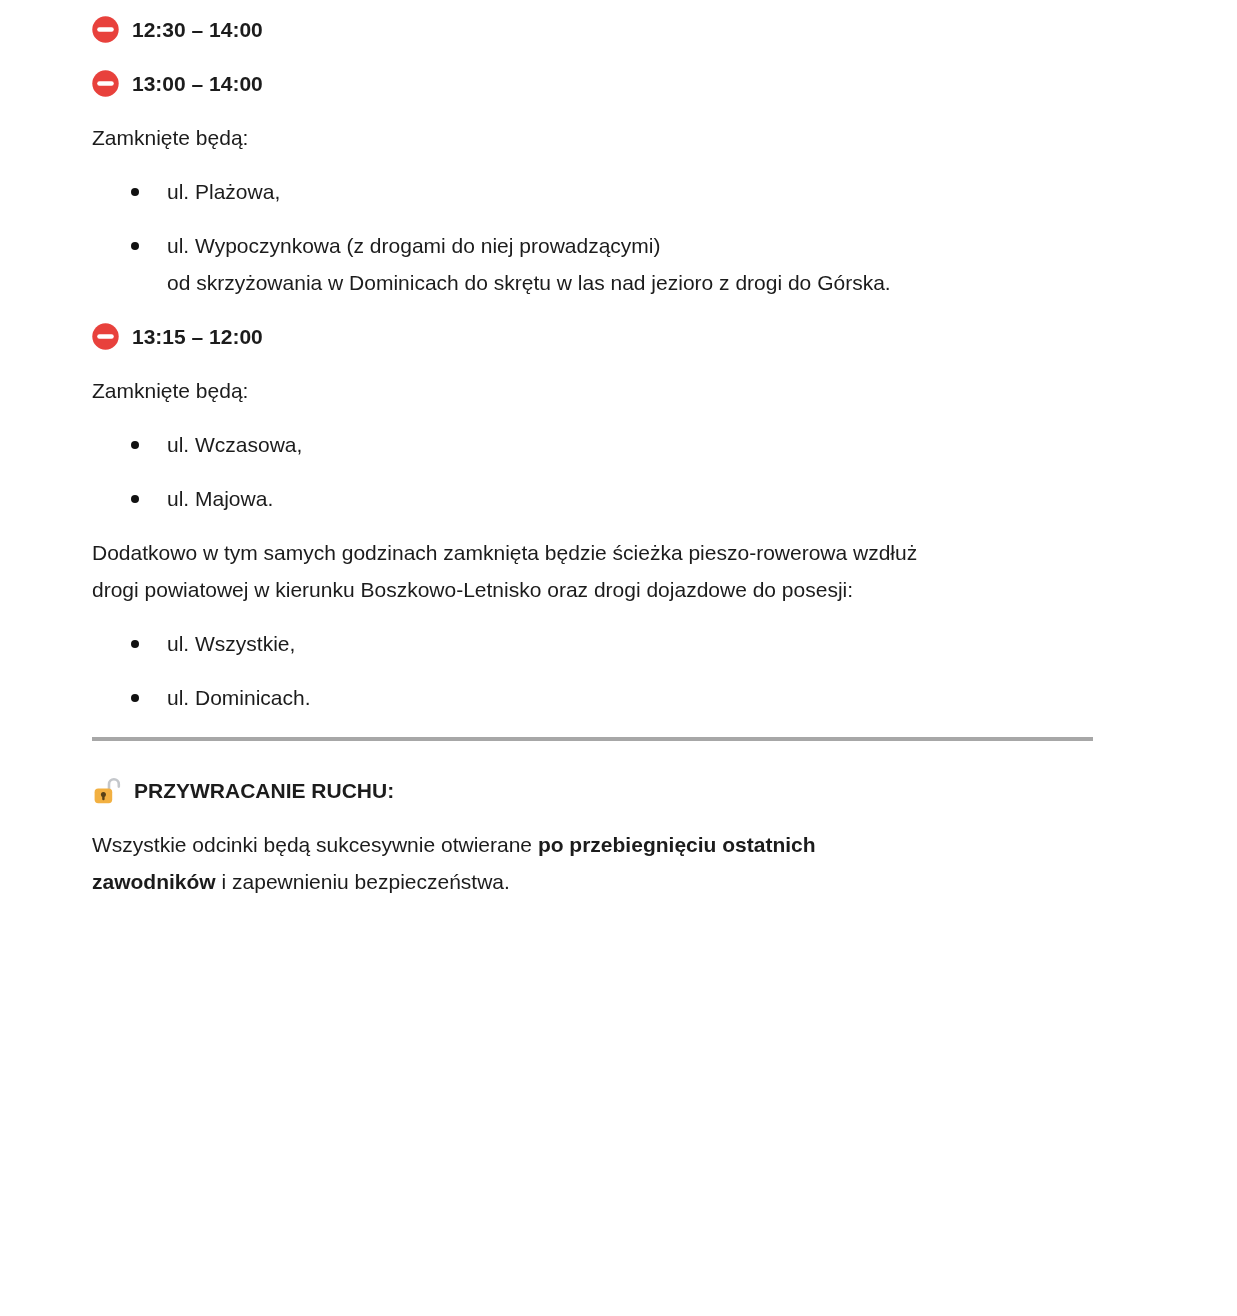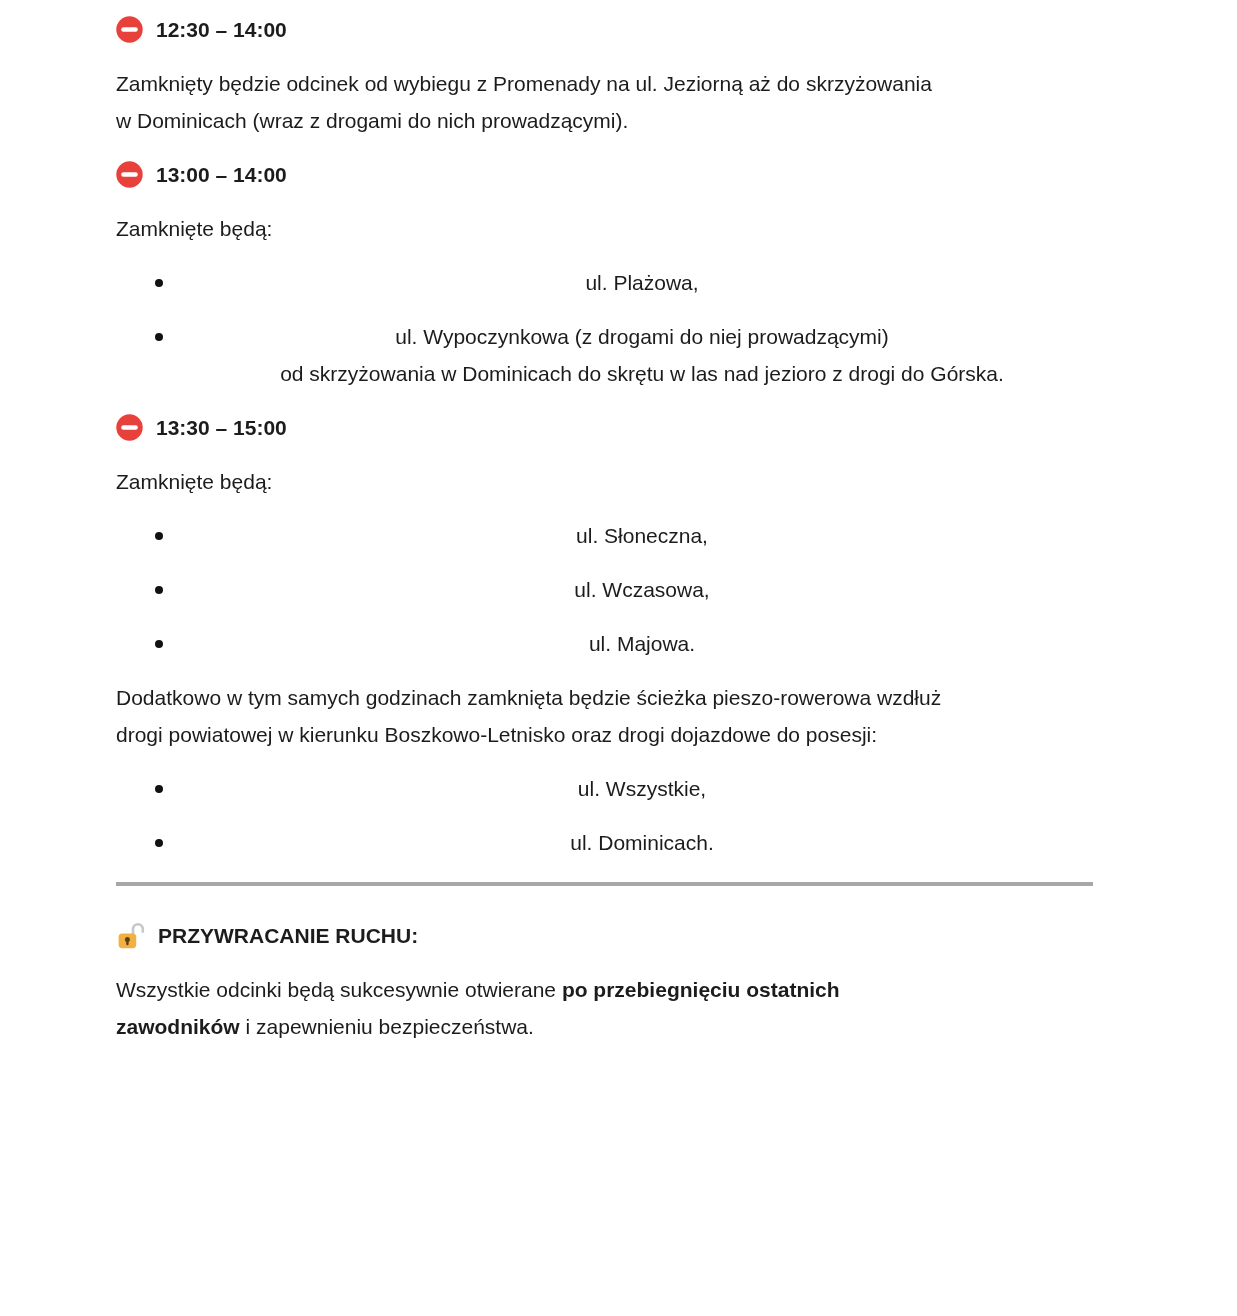--- a/index.html
+++ b/index.html
@@ -8,41 +8,40 @@
     width: 1237px;
     height: 1316px;
     background: #ffffff;
     font-family: "Liberation Sans", sans-serif;
     font-size: 21px;
     line-height: 37px;
     color: #1c1c1c;
     -webkit-font-smoothing: antialiased;
   }
   .content {
-    padding: 11px 144px 0 116px;
+    padding: 11px 144px 0 92px;
   }
   .block { margin: 0 0 17px 0; }
   p.para { margin: 0 0 17px 0; white-space: pre-line; }
   .time-heading {
     display: flex;
     align-items: center;
     gap: 13px;
     font-weight: 700;
   }
   .time-heading .icon {
     display: inline-flex;
     align-items: center;
     justify-content: center;
     flex: 0 0 auto;
   }
   ul.streets {
     list-style: none;
     margin: 0;
     padding: 0;
-    text-align: center;
   }
   ul.streets li {
     position: relative;
     padding-left: 75px;
     margin: 0 0 17px 0;
   }
   ul.streets li .li-text { white-space: pre-wrap; }
   ul.streets li::before {
     content: "";
     position: absolute;
@@ -68,22 +67,20 @@
 
   <div class="block time-heading">
     <span class="icon">
       <svg width="27" height="27" viewBox="0 0 27 27" aria-hidden="true">
         <circle cx="13.5" cy="13.5" r="13.2" fill="#e8413c"></circle>
         <rect x="5.2" y="11.2" width="16.6" height="4.6" rx="2.3" fill="#ffffff"></rect>
       </svg>
     </span>
     <span>12:30 – 14:00</span>
   </div>
-  <p class="para">Zamknięty będzie odcinek od wybiegu z Promenady na ul. Jeziorną aż do skrzyżowania
-w Dominicach (wraz z drogami do nich prowadzącymi).</p>
 
   <div class="block time-heading">
     <span class="icon">
       <svg width="27" height="27" viewBox="0 0 27 27" aria-hidden="true">
         <circle cx="13.5" cy="13.5" r="13.2" fill="#e8413c"></circle>
         <rect x="5.2" y="11.2" width="16.6" height="4.6" rx="2.3" fill="#ffffff"></rect>
       </svg>
     </span>
     <span>13:00 – 14:00</span>
   </div>
@@ -94,25 +91,24 @@
 od skrzyżowania w Dominicach do skrętu w las nad jezioro z drogi do Górska.</span></li>
   </ul>
 
   <div class="block time-heading">
     <span class="icon">
       <svg width="27" height="27" viewBox="0 0 27 27" aria-hidden="true">
         <circle cx="13.5" cy="13.5" r="13.2" fill="#e8413c"></circle>
         <rect x="5.2" y="11.2" width="16.6" height="4.6" rx="2.3" fill="#ffffff"></rect>
       </svg>
     </span>
-    <span>13:30 – 15:00</span>
+    <span>13:15 – 12:00</span>
   </div>
   <p class="para">Zamknięte będą:</p>
   <ul class="streets">
-    <li><span class="li-text">ul. Słoneczna,</span></li>
     <li><span class="li-text">ul. Wczasowa,</span></li>
     <li><span class="li-text">ul. Majowa.</span></li>
   </ul>
   <p class="para">Dodatkowo w tym samych godzinach zamknięta będzie ścieżka pieszo-rowerowa wzdłuż
 drogi powiatowej w kierunku Boszkowo-Letnisko oraz drogi dojazdowe do posesji:</p>
   <ul class="streets">
     <li><span class="li-text">ul. Wszystkie,</span></li>
     <li><span class="li-text">ul. Dominicach.</span></li>
   </ul>
 

